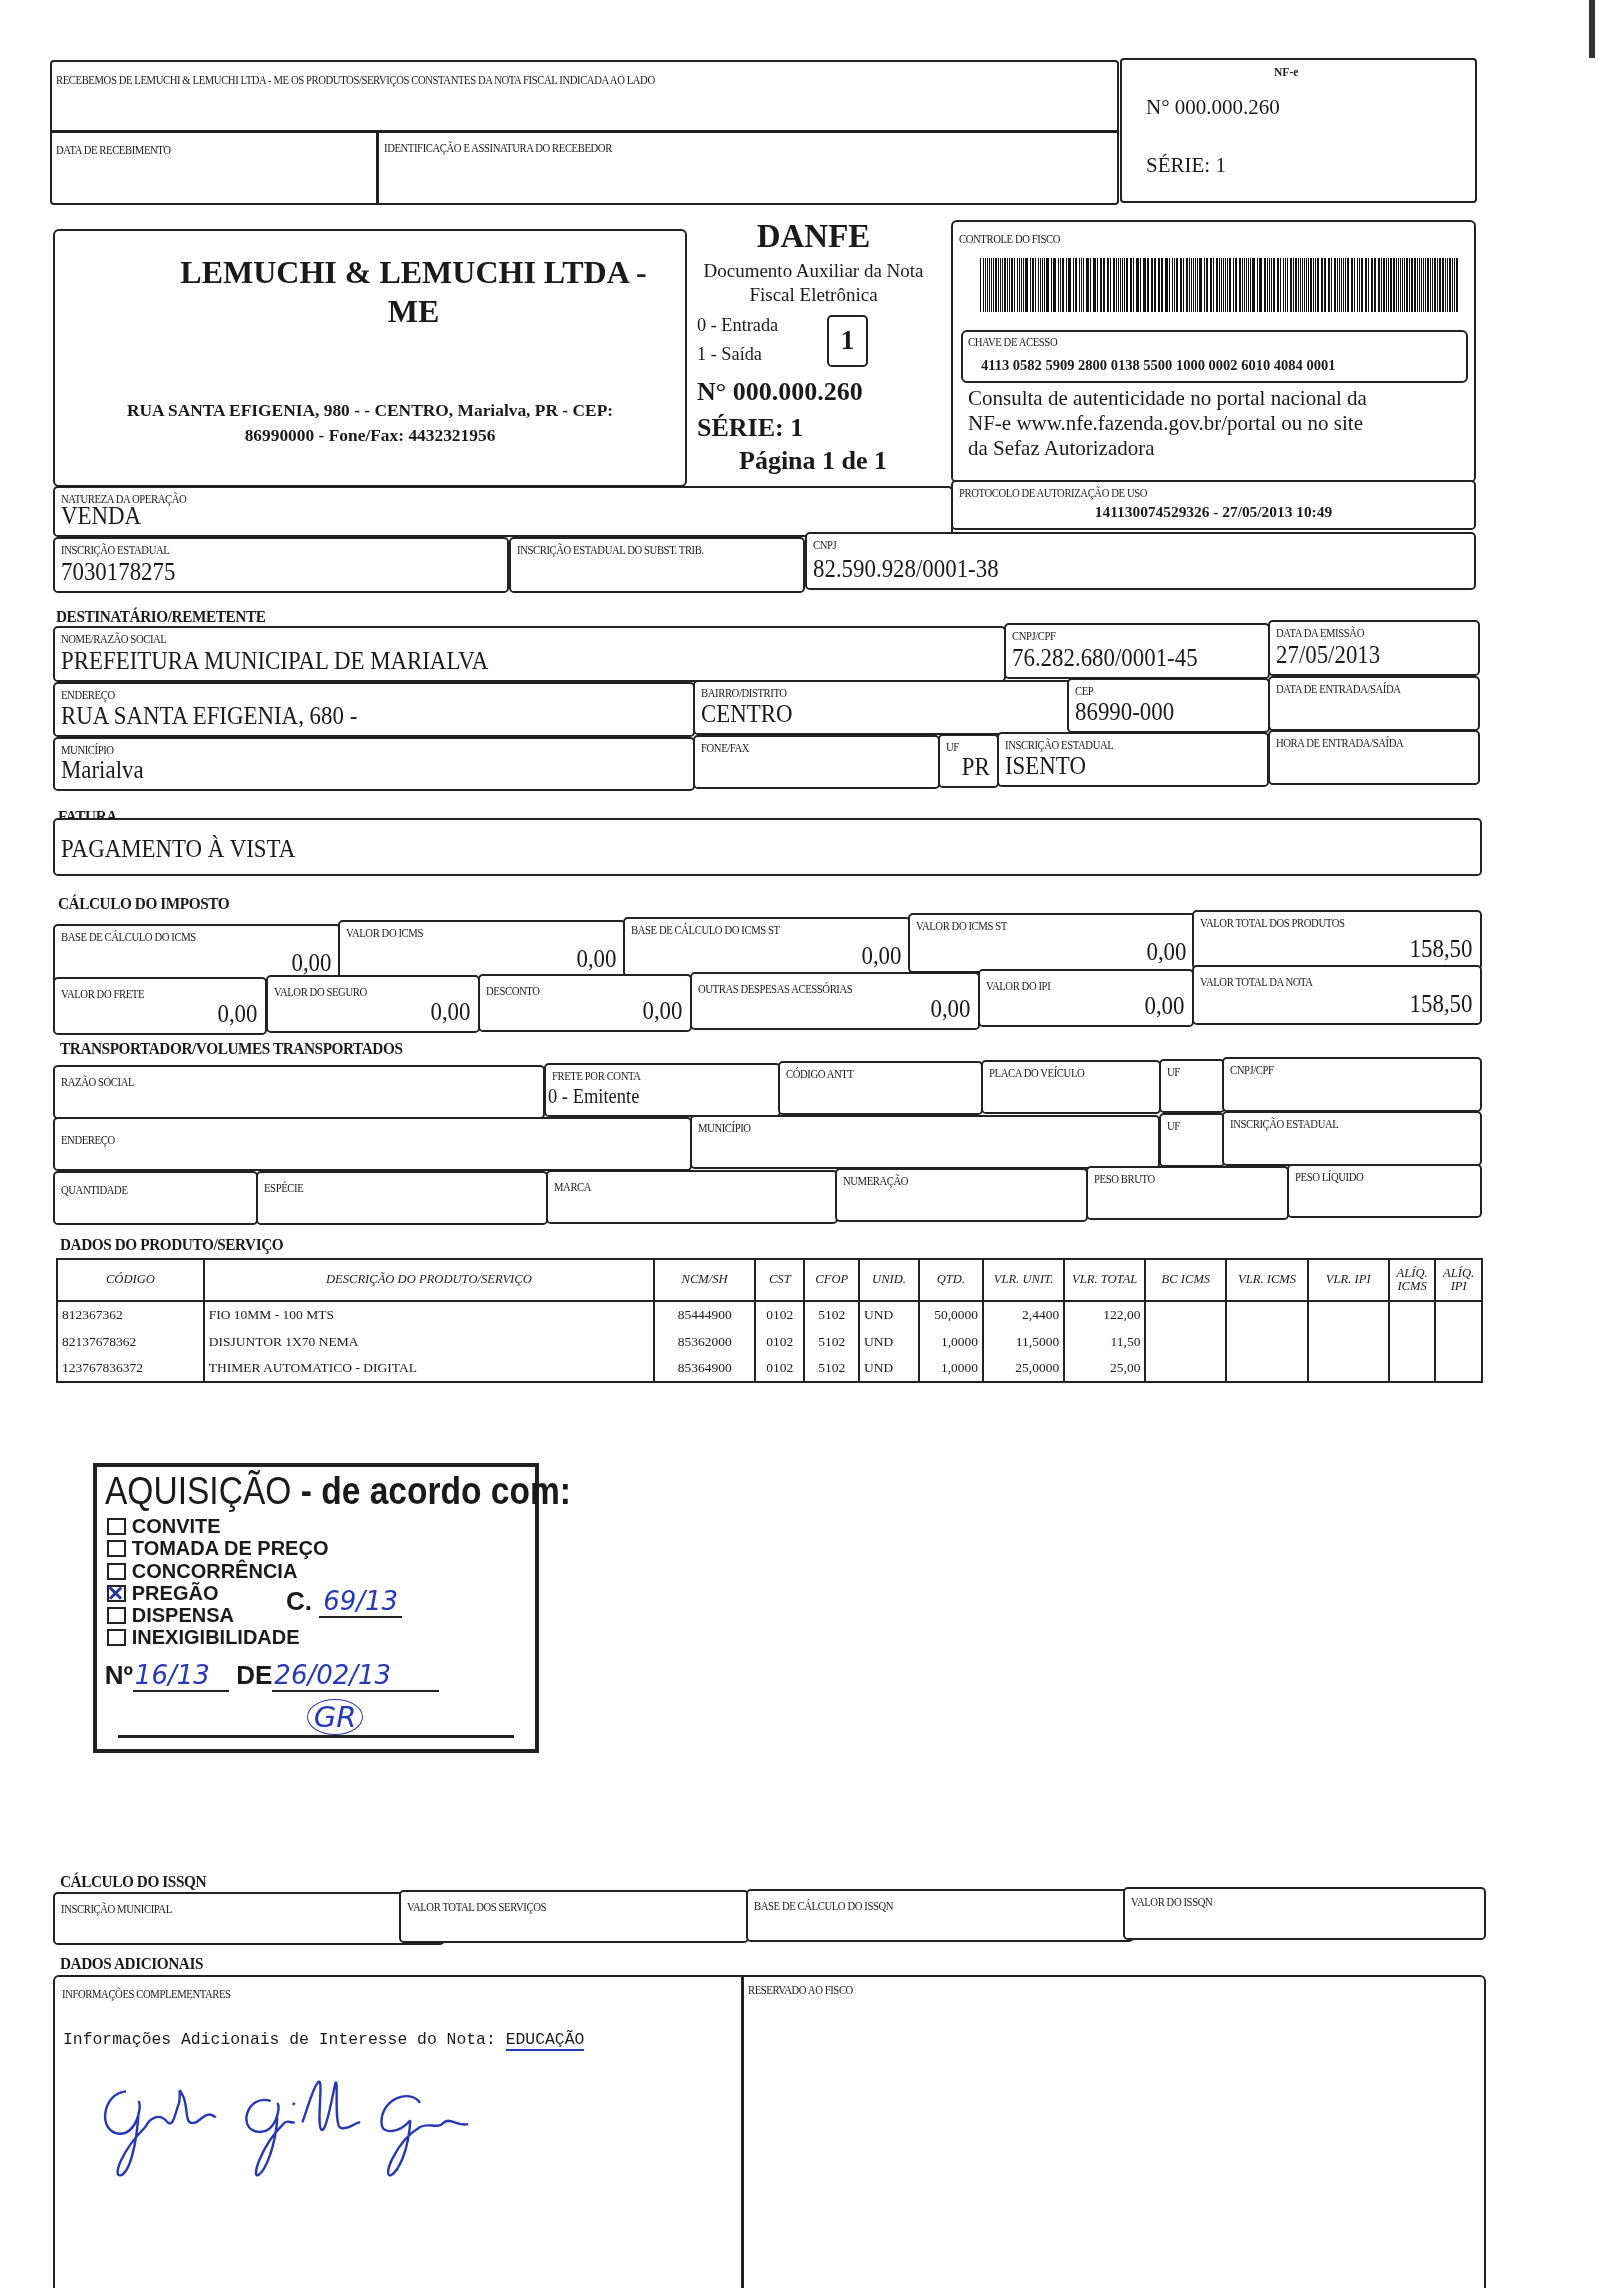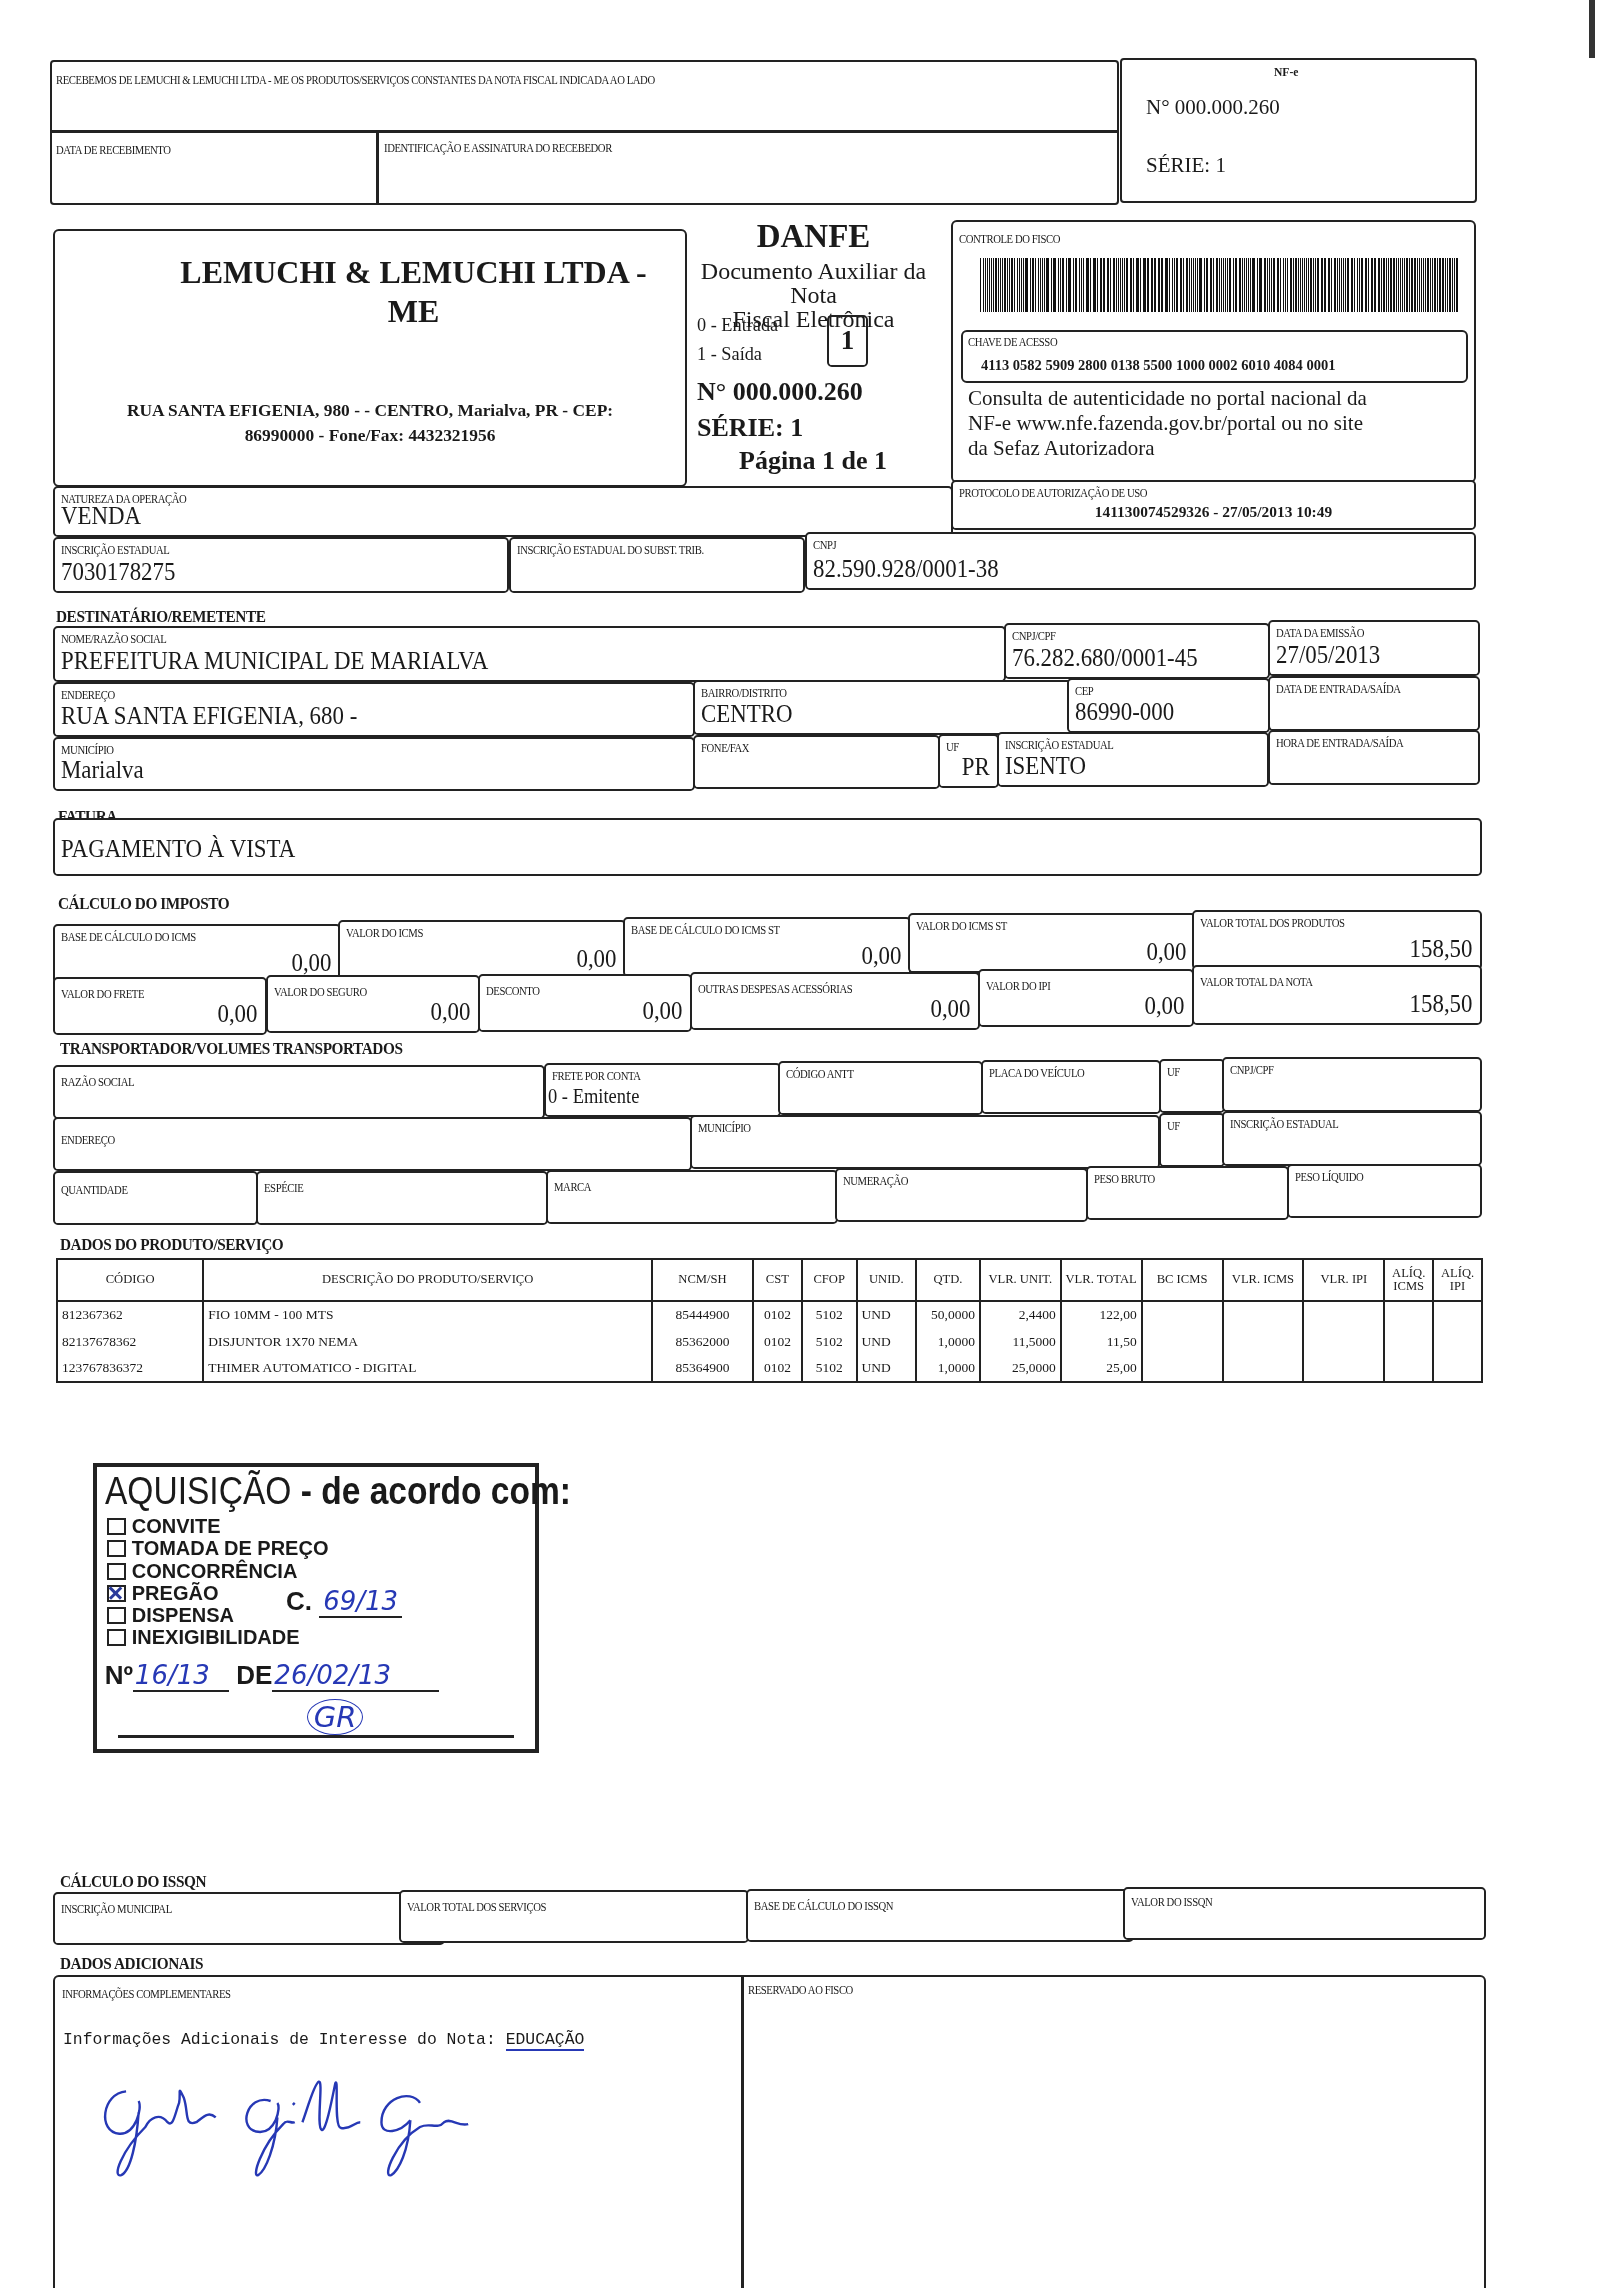--- a/index.html
+++ b/index.html
@@ -14,21 +14,21 @@
   .sec-title { position: absolute; font-size: 17.4px; font-weight: bold; letter-spacing: -0.5px; transform: scaleX(0.88); transform-origin: left top; white-space: nowrap; }
   .vline { position: absolute; width: 2.9px; background: #222; }
   .hline { position: absolute; height: 2.9px; background: #222; }
 
   
   .barcode { position: absolute; display: flex; align-items: stretch; }
   .barcode span { display: block; background: #111; height: 100%; }
 
   
   .ptable { position: absolute; border-collapse: collapse; }
-  .ptable th { border: 2.4px solid #222; font-weight: normal; font-size: 12.6px; text-transform: uppercase; padding: 1.9px 2.9px; height: 42px; line-height: 13.5px; }
+  .ptable th { border: 2.4px solid #222; font-weight: normal; font-size: 12.6px; text-transform: uppercase; padding: 1.9px 2.9px; height: 42px; line-height: 13.5px; font-style: italic; }
   .ptable td { border-left: 2.4px solid #222; border-right: 2.4px solid #222; font-size: 13.5px; padding: 2.9px 3.9px; height: 27px; white-space: nowrap; }
   .ptable tr.last td { border-bottom: 2.4px solid #222; }
   .ptable td.r { text-align: right; }
   .ptable td.c { text-align: center; }
 
   
   .stamp { position: absolute; left: 93px; top: 1463px; width: 446px; height: 290px; border: 4.8px solid #222; font-family: "Liberation Sans", "DejaVu Sans", sans-serif; background: #fff; }
   .stamp-title { position: absolute; left: 7.7px; top: 1.9px; font-size: 39px; white-space: nowrap; transform: scaleX(0.86); transform-origin: left top; }
   .stamp-title b { font-weight: bold; }
   .stamp-opt { position: absolute; left: 9.7px; font-size: 20px; font-weight: bold; white-space: nowrap; display: flex; align-items: center; }
@@ -59,21 +59,21 @@
 <div class="abs" style="left:53px;top:253px;width:634px;text-align:center;font-weight:bold;font-size:32px;line-height:39px;">
   <div style="padding-left:87px;">LEMUCHI &amp; LEMUCHI LTDA -</div>
   <div style="padding-left:87px;">ME</div>
 </div>
 <div class="abs" style="left:56px;top:398px;width:628px;text-align:center;font-weight:bold;font-size:17.4px;line-height:25px;">
   <div>RUA SANTA EFIGENIA, 980 -  - CENTRO, Marialva, PR - CEP:</div>
   <div>86990000 - Fone/Fax: 4432321956</div>
 </div>
 
 <div class="abs" style="left:687px;top:218px;width:253px;text-align:center;font-weight:bold;font-size:33px;">DANFE</div>
-<div class="abs" style="left:687px;top:259px;width:253px;text-align:center;font-size:24px;line-height:24px;">
+<div class="abs" style="left:687px;top:259px;width:253px;text-align:center;font-size:19px;line-height:24px;">
   <div>Documento Auxiliar da Nota</div>
   <div>Fiscal Eletrônica</div>
 </div>
 <div class="abs" style="left:697px;top:315px;font-size:18.3px;">0 - Entrada</div>
 <div class="abs" style="left:697px;top:344px;font-size:18.3px;">1 - Saída</div>
 <div class="abs" style="left:827px;top:315px;width:41px;height:52px;border:2.9px solid #222;border-radius:4.8px;text-align:center;line-height:46px;font-size:27px;font-weight:bold;">1</div>
 <div class="abs" style="left:697px;top:377px;font-size:26px;font-weight:bold;">N° 000.000.260</div>
 <div class="abs" style="left:697px;top:413px;font-size:26px;font-weight:bold;">SÉRIE: 1</div>
 <div class="abs" style="left:739px;top:446px;font-size:26px;font-weight:bold;">Página 1 de 1</div>
 

